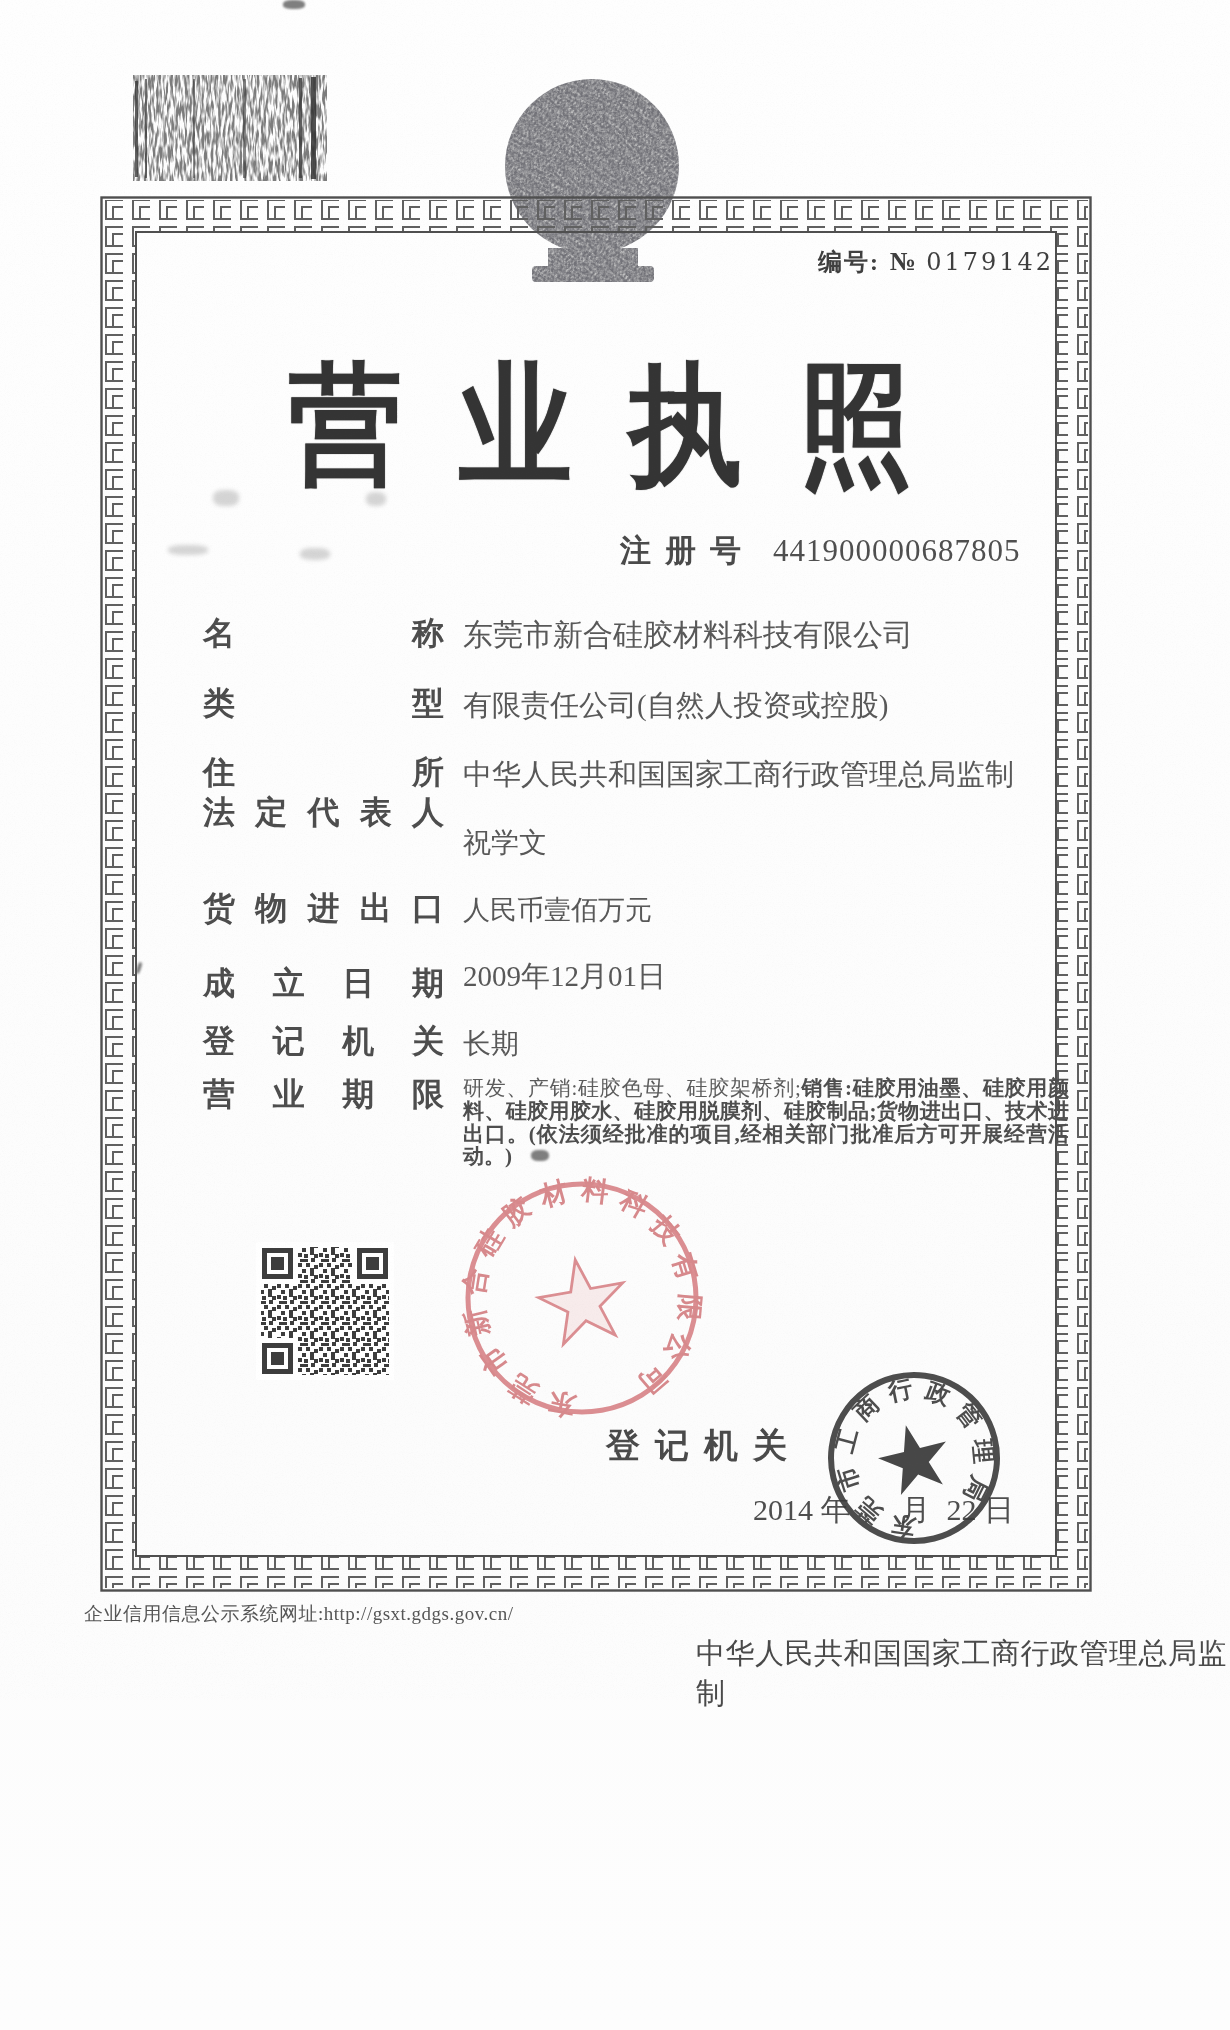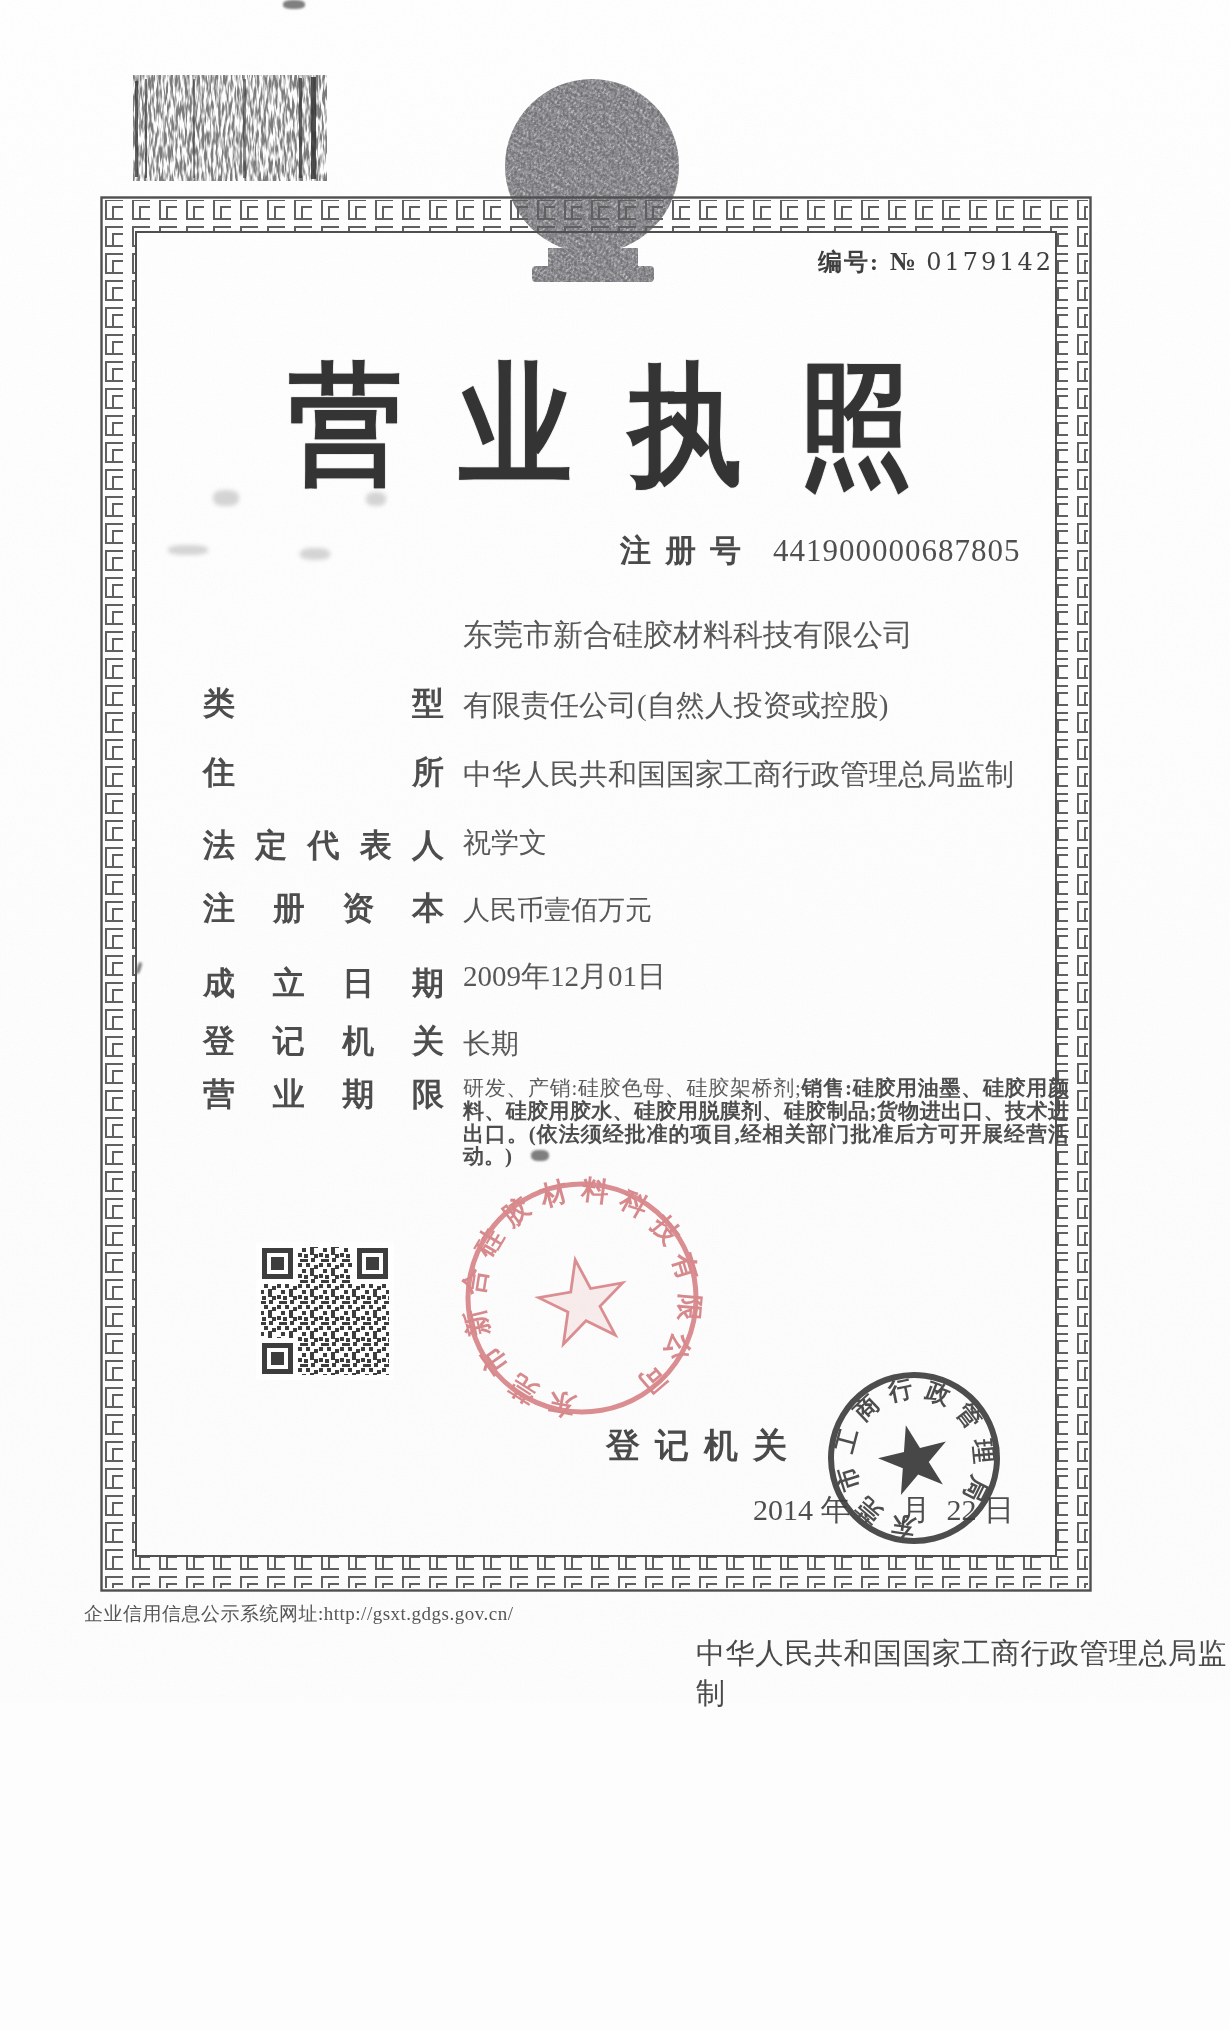--- a/index.html
+++ b/index.html
@@ -99,32 +99,33 @@
     <rect x="957" y="4" width="31" height="1388" fill="url(#mea)"></rect>
   </svg>
 
   <div class="abs title">营业执照</div>
 
   <div class="abs regno">
     <span class="lbl">注册号</span>
     <span class="num">441900000687805</span>
   </div>
 
+  <div class="abs row-label" style="top:612px">名称</div>
   <div class="abs row-value" style="top:615px;font-size:30px">东莞市新合硅胶材料科技有限公司</div>
 
   <div class="abs row-label" style="top:682px">类型</div>
   <div class="abs row-value" style="top:686px;font-size:29px">有限责任公司(自然人投资或控股)</div>
 
   <div class="abs row-label" style="top:751px">住所</div>
   <div class="abs row-value" style="top:755px;font-size:29px">中华人民共和国国家工商行政管理总局监制</div>
 
-  <div class="abs row-label" style="top:824px">法定代表人</div>
+  <div class="abs row-label" style="top:791px">法定代表人</div>
   <div class="abs row-value" style="top:824px;font-size:28px">祝学文</div>
 
-  <div class="abs row-label" style="top:887px">注册资本</div>
+  <div class="abs row-label" style="top:887px">货物进出口</div>
   <div class="abs row-value" style="top:892px;font-size:27px">人民币壹佰万元</div>
 
   <div class="abs row-label" style="top:962px">成立日期</div>
   <div class="abs row-value" style="top:957px;font-size:29px">2009年12月01日</div>
 
   <div class="abs row-label" style="top:1020px">登记机关</div>
   <div class="abs row-value" style="top:1025px;font-size:28px">长期</div>
 
   <div class="abs row-label" style="top:1073px">营业期限</div>
   <div class="abs scope"><span>研发、产销:硅胶色母、硅胶架桥剂;</span><span class="b">销售:硅胶用油墨、硅胶用颜料、硅胶用胶水、硅胶用脱膜剂、硅胶制品;货物进出口、技术进出口。(依法须经批准的项目,经相关部门批准后方可开展经营活动。)</span></div>

